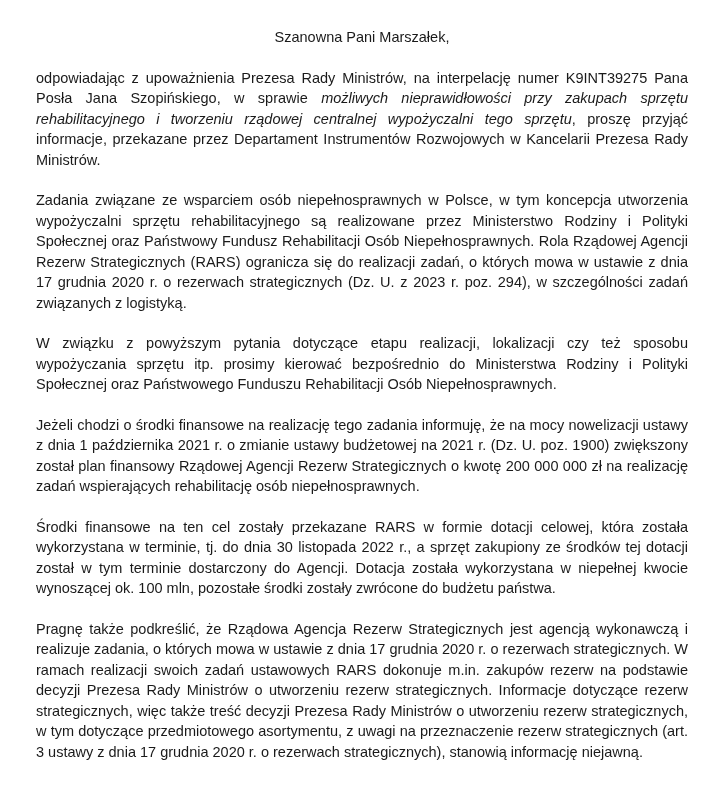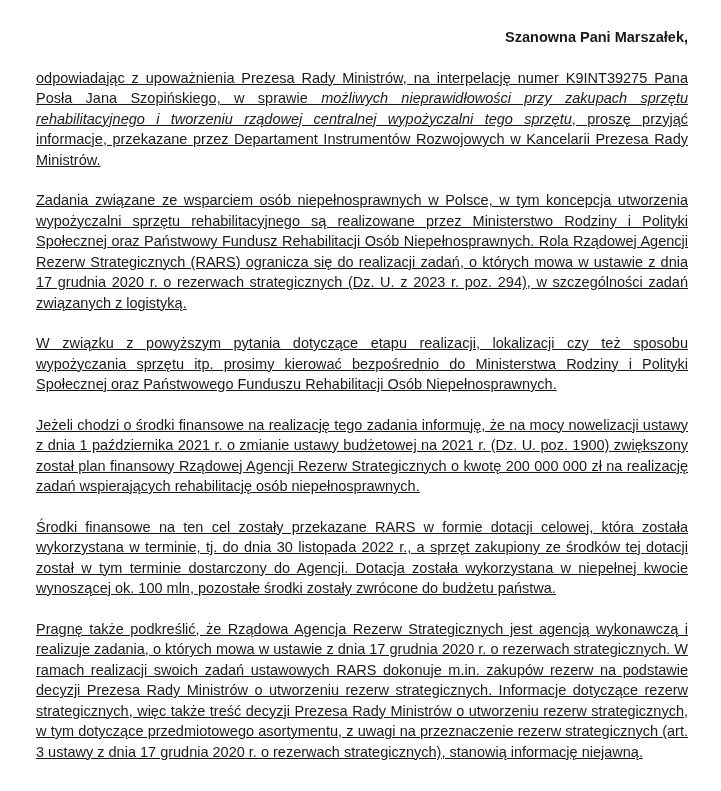--- a/index.html
+++ b/index.html
@@ -20,26 +20,24 @@
     font-family: "Liberation Sans", sans-serif;
     font-size: 14.5px;
     line-height: 20.5px;
     color: #1a1a1a;
     background: #ffffff;
   }
   .para {
     margin: 0 0 20px 0;
     text-align: justify;
     text-justify: inter-word;
-    text-decoration: underline;
   }
   .salutation {
     margin: 0 0 20px 0;
-    text-align: right;
-    font-weight: bold;
+    text-align: center;
   }
   .para:last-child {
     margin-bottom: 0;
   }
   .em {
     font-style: italic;
   }
 </style>
 </head>
 <body>

